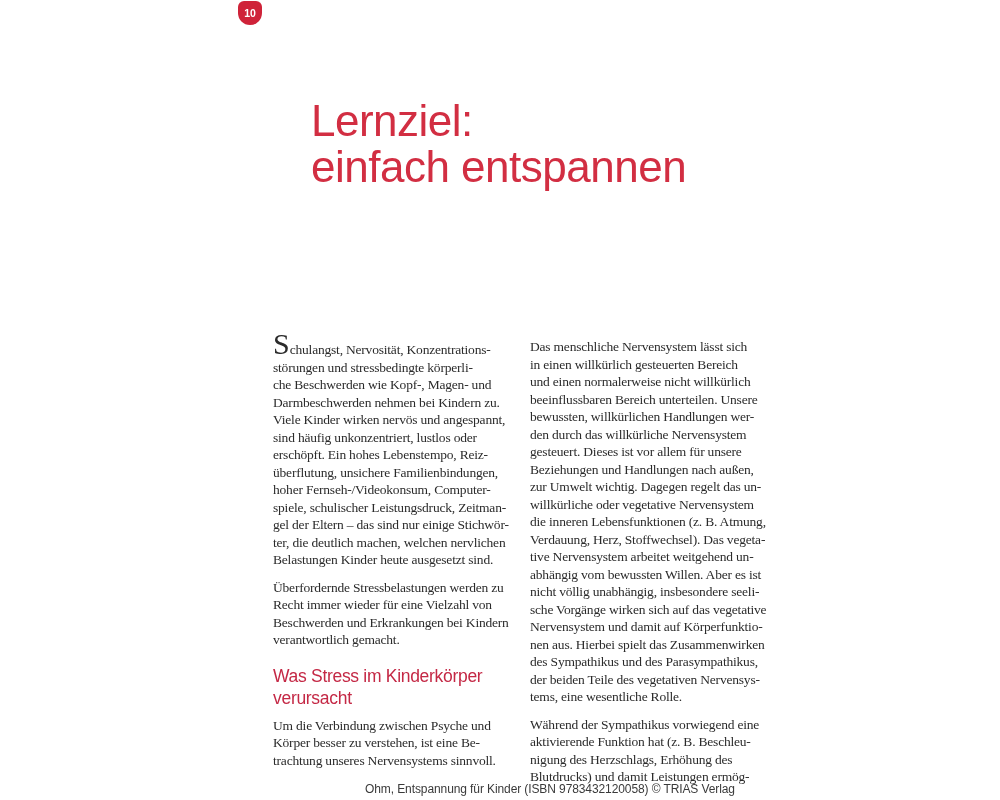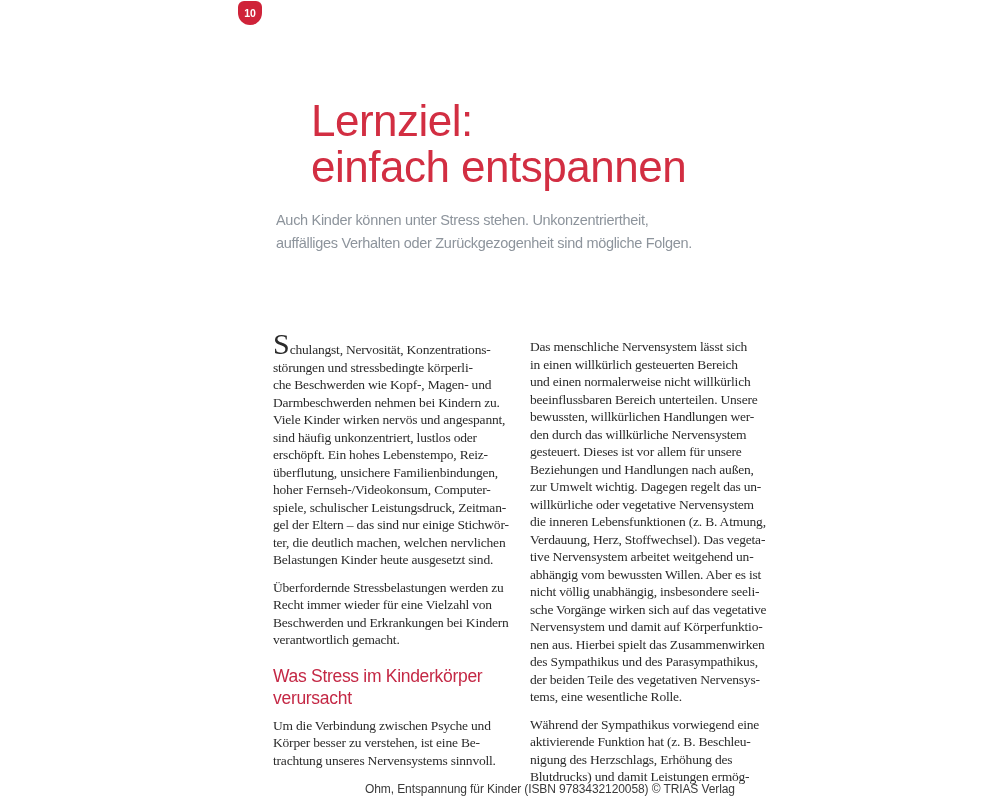--- a/index.html
+++ b/index.html
@@ -86,22 +86,20 @@
 <body>
 
 <div id="canvas">
   <div id="book-page">
 
     <div class="page-badge">10</div>
 
     <h1 class="chapter-title">Lernziel:
 einfach entspannen</h1>
 
-    <div class="chapter-intro">Auch Kinder können unter Stress stehen. Unkonzentriertheit,
-auffälliges Verhalten oder Zurückgezogenheit sind mögliche Folgen.</div>
 
     <div class="text-column" id="left-column">
       <p><span class="dropcap">S</span><span>chulangst, Nervosität, Konzentrations-
 störungen und stressbedingte körperli-
 che Beschwerden wie Kopf-, Magen- und
 Darmbeschwerden nehmen bei Kindern zu.
 Viele Kinder wirken nervös und angespannt,
 sind häufig unkonzentriert, lustlos oder
 erschöpft. Ein hohes Lebenstempo, Reiz-
 überflutung, unsichere Familienbindungen,

